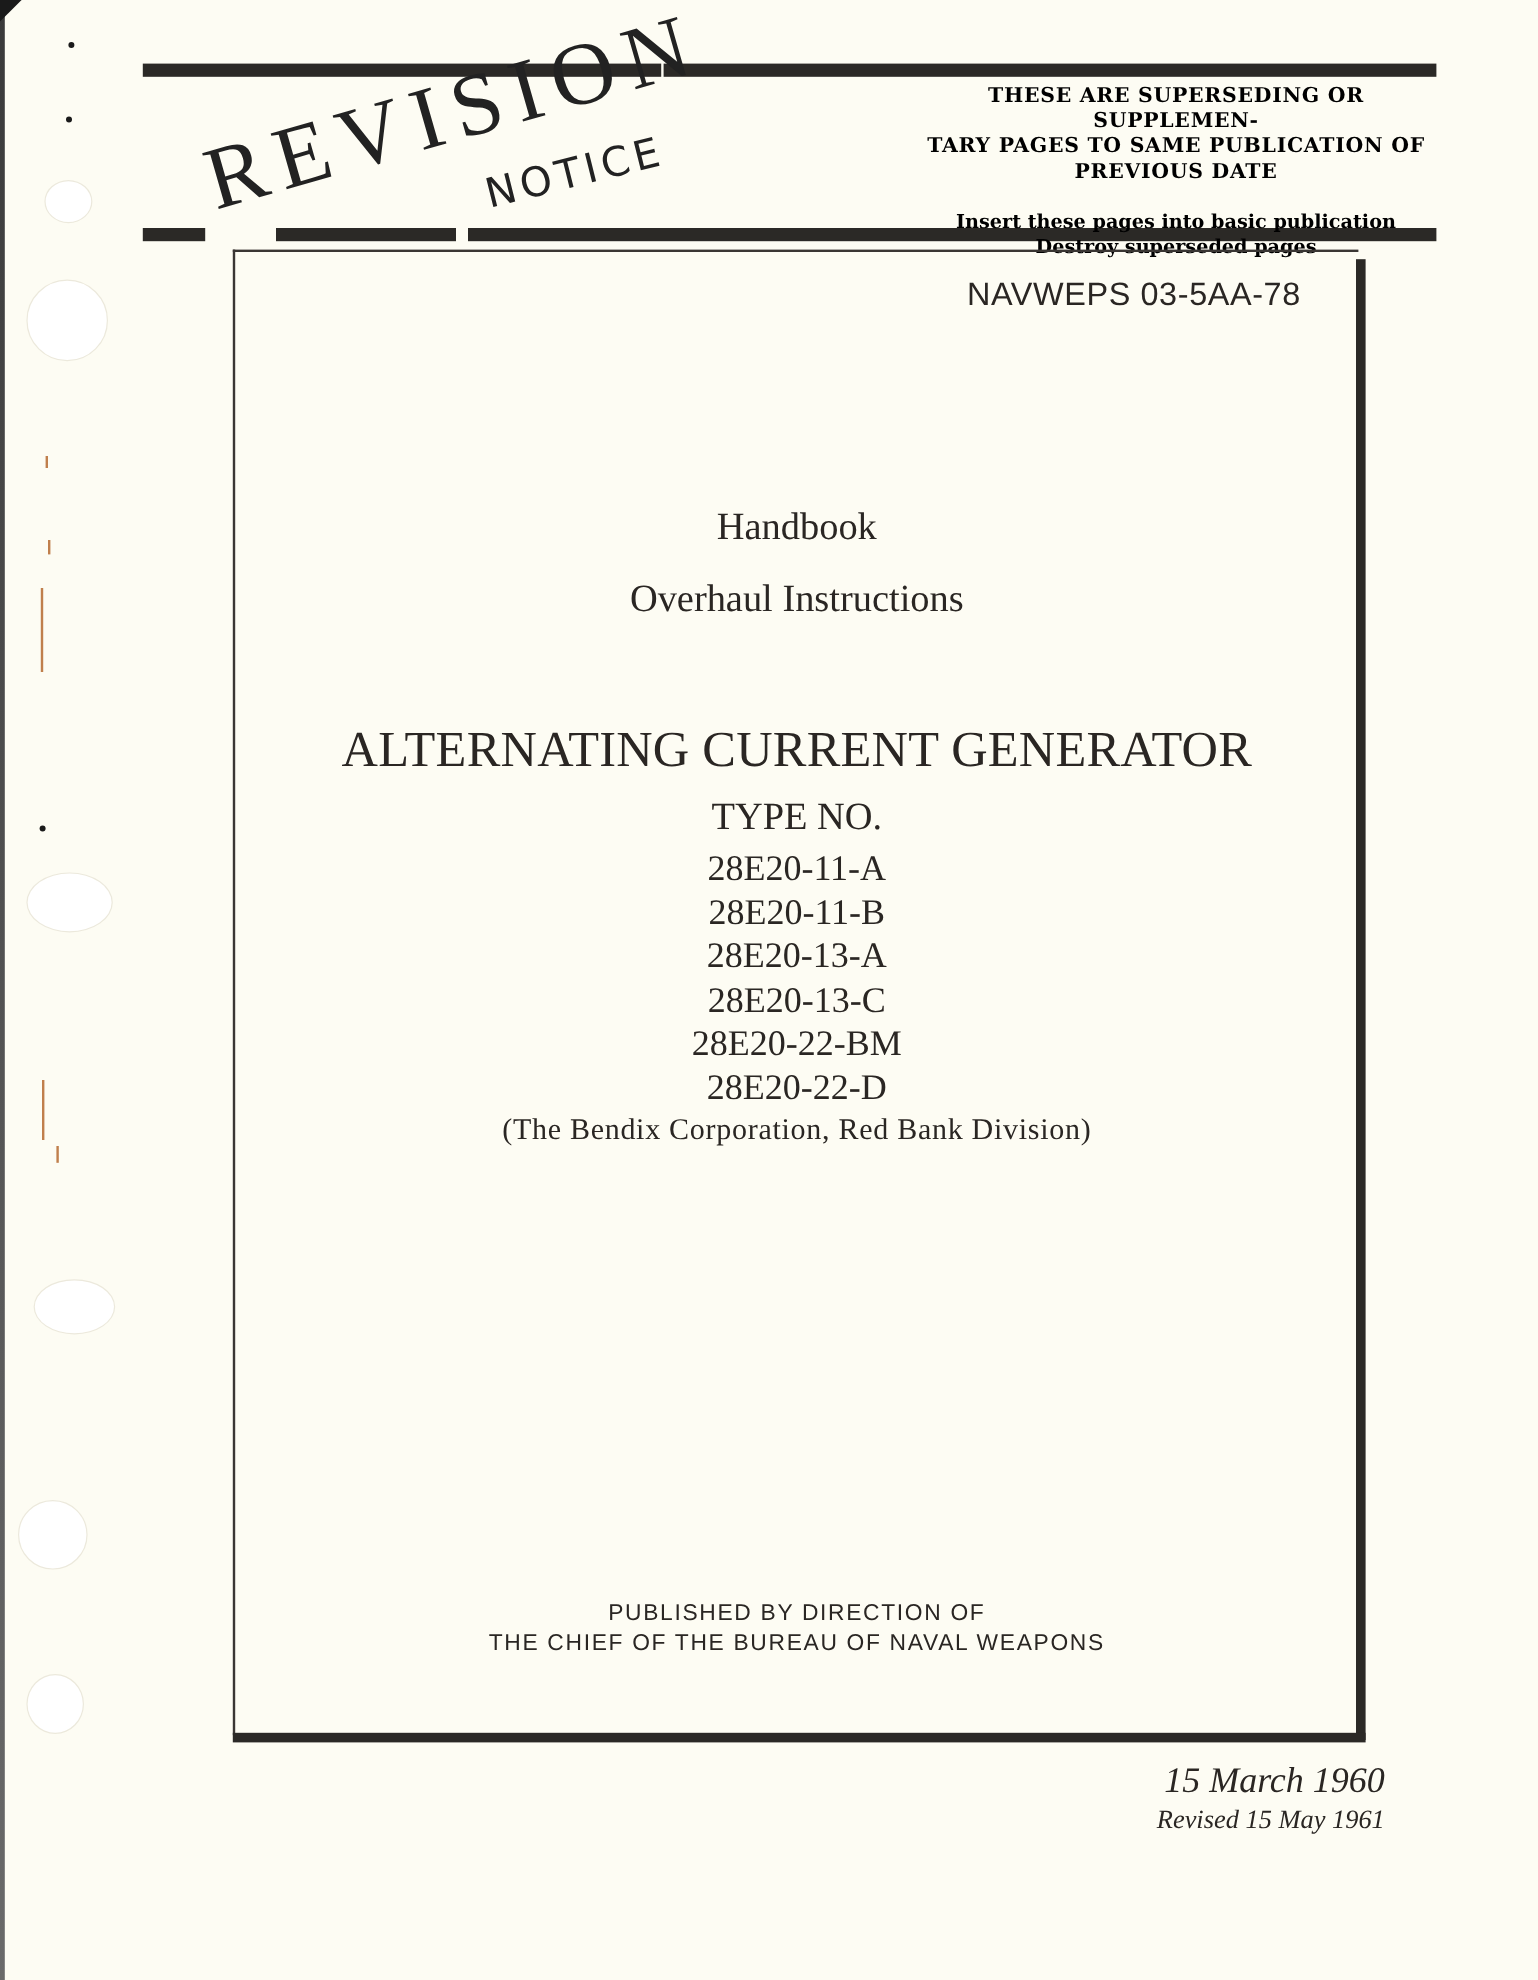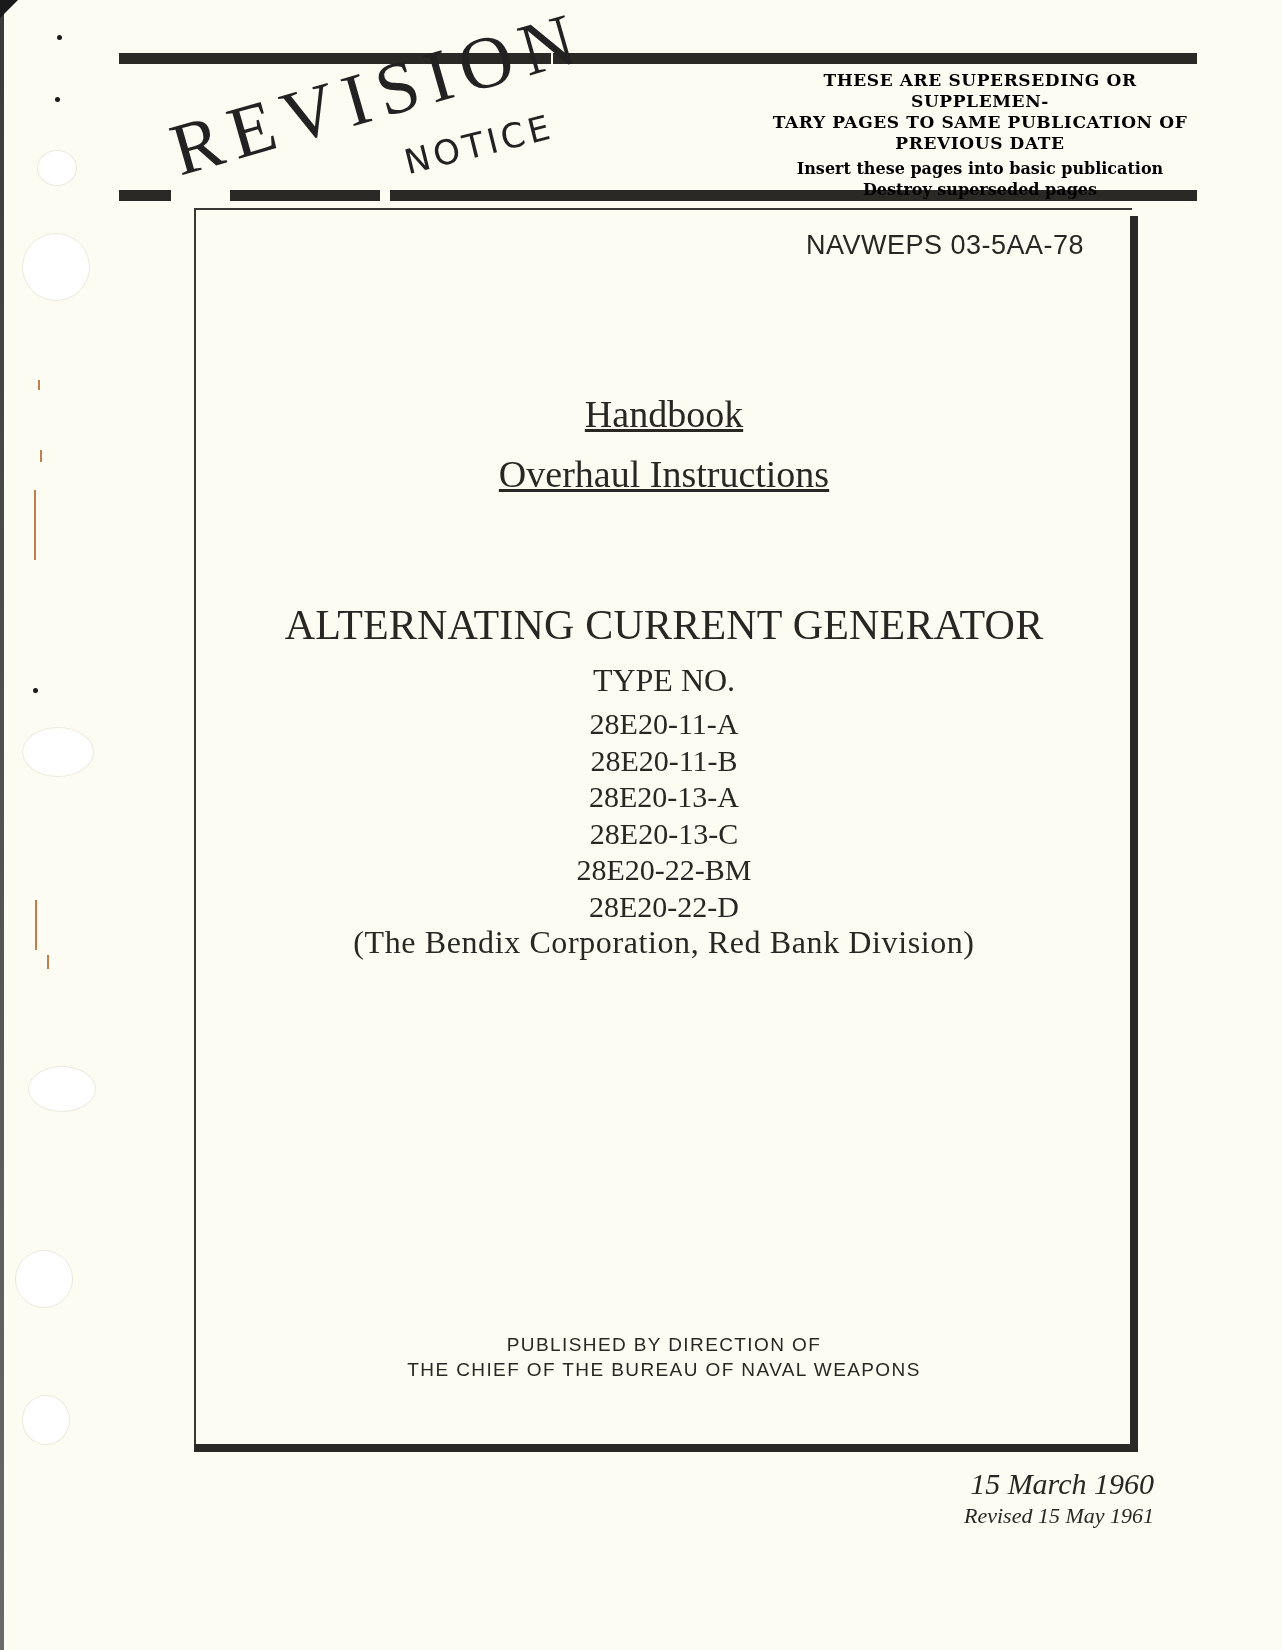--- a/index.html
+++ b/index.html
@@ -58,21 +58,21 @@
     .supersede {
       position: absolute; left: 760px; top: 70px; width: 440px;
       text-align: center;
       font-family: "DejaVu Serif", serif; font-weight: bold;
       color: #000000;
     }
     .supersede .caps {
       font-size: 17px; line-height: 21px; letter-spacing: 0.6px;
     }
     .supersede .small {
-      font-size: 16px; line-height: 21px; margin-top: 4px;
+      font-size: 16px; line-height: 21px; margin-top: 20px;
     }
 
     
     .frame {
       position: absolute; left: 194px; top: 208px; width: 936px; height: 1236px;
       border-left: 2px solid #3a3633; border-top: 2px solid #3a3633;
     }
     .frame-right {
       position: absolute; left: 1130px; top: 216px; width: 8px; height: 1234px;
       background: #2b2926;
@@ -83,25 +83,25 @@
     }
 
     .doc-number {
       position: absolute; right: 198px; top: 230px;
       font-family: "Liberation Sans", sans-serif; font-size: 27px;
       letter-spacing: 0.5px; color: #2a2623;
     }
     .center-block {
       position: absolute; left: 194px; width: 940px; text-align: center;
     }
-    .hb-title { top: 384px; font-size: 38px; line-height: 60px; text-decoration: underline; }
+    .hb-title { top: 408px; font-size: 32px; line-height: 60px; }
     .main-title { top: 600px; font-size: 42px; line-height: 50px; letter-spacing: 0.2px; }
     .type-label { top: 660px; font-size: 32px; line-height: 40px; }
     .models { top: 706px; font-size: 30px; line-height: 36.6px; }
-    .maker { top: 926px; font-size: 32px; line-height: 32px; letter-spacing: 0.6px; }
+    .maker { top: 926px; font-size: 25px; line-height: 32px; letter-spacing: 0.6px; }
     .publisher {
       top: 1332px;
       font-family: "Liberation Sans", sans-serif; font-size: 19px;
       line-height: 25px; letter-spacing: 1.4px;
     }
     .dates {
       position: absolute; right: 128px; top: 1466px; text-align: right;
       font-style: italic;
     }
     .dates .d1 { font-size: 30px; line-height: 36px; }

